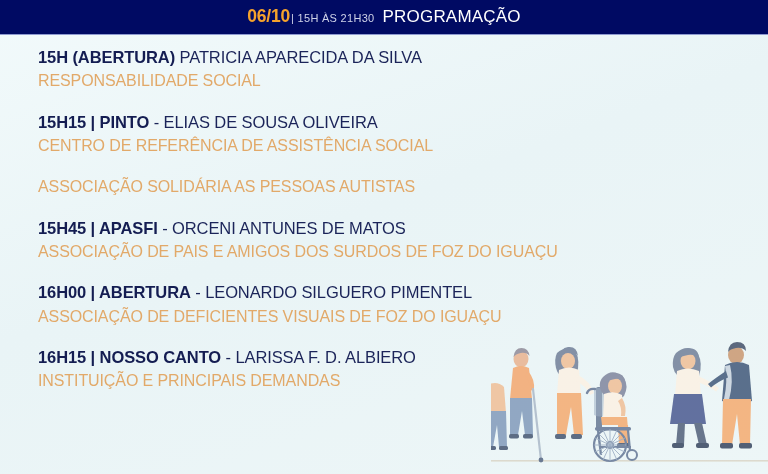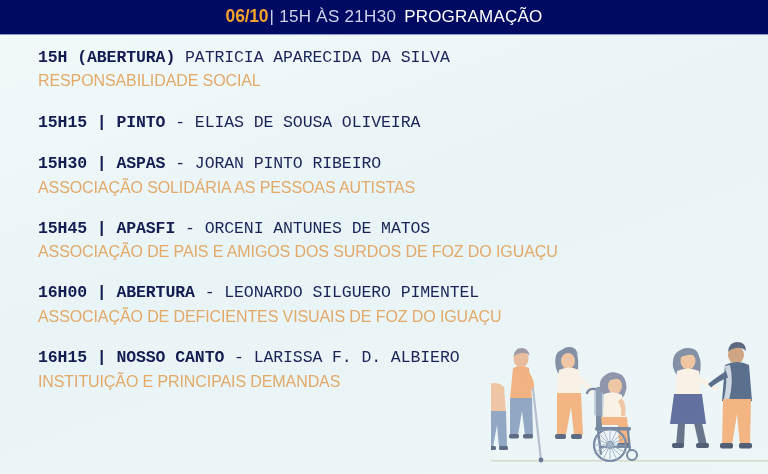--- a/index.html
+++ b/index.html
@@ -47,21 +47,21 @@
   }
   .hdr-date {
     color: #f5a22c;
     font-weight: bold;
     font-size: 17.5px;
     letter-spacing: -0.2px;
   }
   .hdr-time {
     color: #cfd3e8;
     font-weight: normal;
-    font-size: 17px;
+    font-size: 11px;
     margin-left: 1px;
     letter-spacing: 0.3px;
   }
   .hdr-title {
     color: #ffffff;
     font-weight: normal;
     font-size: 17px;
     margin-left: 8px;
     letter-spacing: 0.2px;
   }
@@ -88,21 +88,20 @@
   .entry {
     margin-bottom: 22px;
   }
   .entry:last-child { margin-bottom: 0; }
   .entry-title {
     font-size: 16.5px;
     line-height: 1.18;
     color: #1b2459;
     white-space: nowrap;
     letter-spacing: -0.1px;
-    font-family: Liberation Mono, monospace;
   }
   .entry-title .slot {
     font-weight: bold;
     color: #141d52;
   }
   .entry-title .person {
     font-weight: normal;
     color: #1b2459;
   }
   .entry-sub {
@@ -286,27 +285,24 @@
         <span class="person">PATRICIA APARECIDA DA SILVA</span>
       </div>
       <div class="entry-sub">RESPONSABILIDADE SOCIAL</div>
     </div>
 
     <div class="entry">
       <div class="entry-title">
         <span class="slot">15H15 | PINTO</span>
         <span class="person">- ELIAS DE SOUSA OLIVEIRA</span>
       </div>
-    </div>
-
-    <div class="entry">
-      <div class="entry-title">
-        <span class="slot">15H30 | ASPAS</span>
-        <span class="person">- JORAN PINTO RIBEIRO</span>
-      </div>
+      <div class="entry-sub">CENTRO DE REFERÊNCIA DE ASSISTÊNCIA SOCIAL</div>
+    </div>
+
+    <div class="entry">
       <div class="entry-sub">ASSOCIAÇÃO SOLIDÁRIA AS PESSOAS AUTISTAS</div>
     </div>
 
     <div class="entry">
       <div class="entry-title">
         <span class="slot">15H45 | APASFI</span>
         <span class="person">- ORCENI ANTUNES DE MATOS</span>
       </div>
       <div class="entry-sub">ASSOCIAÇÃO DE PAIS E AMIGOS DOS SURDOS DE FOZ DO IGUAÇU</div>
     </div>

